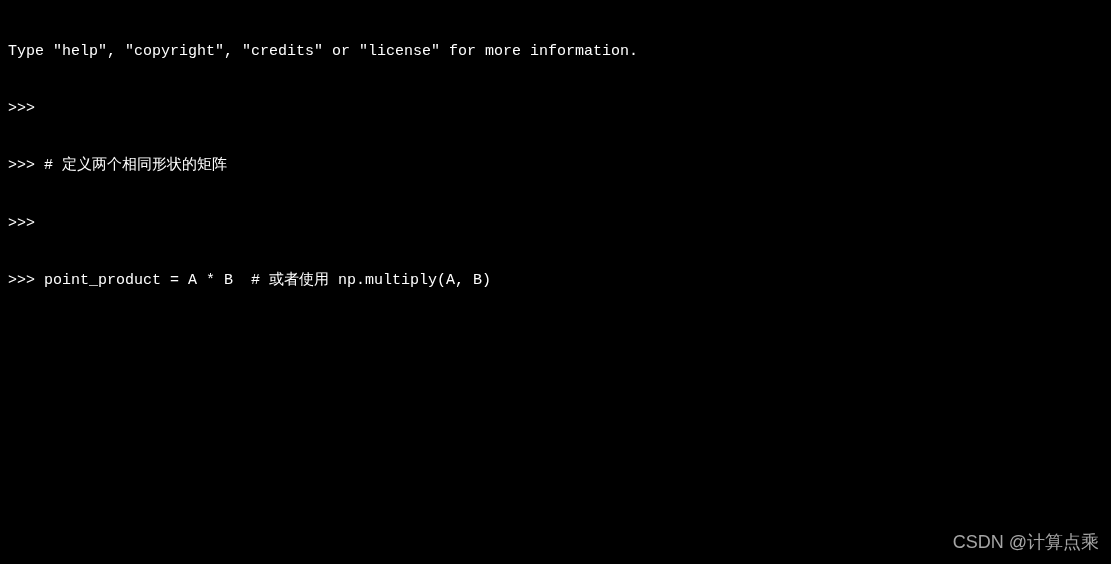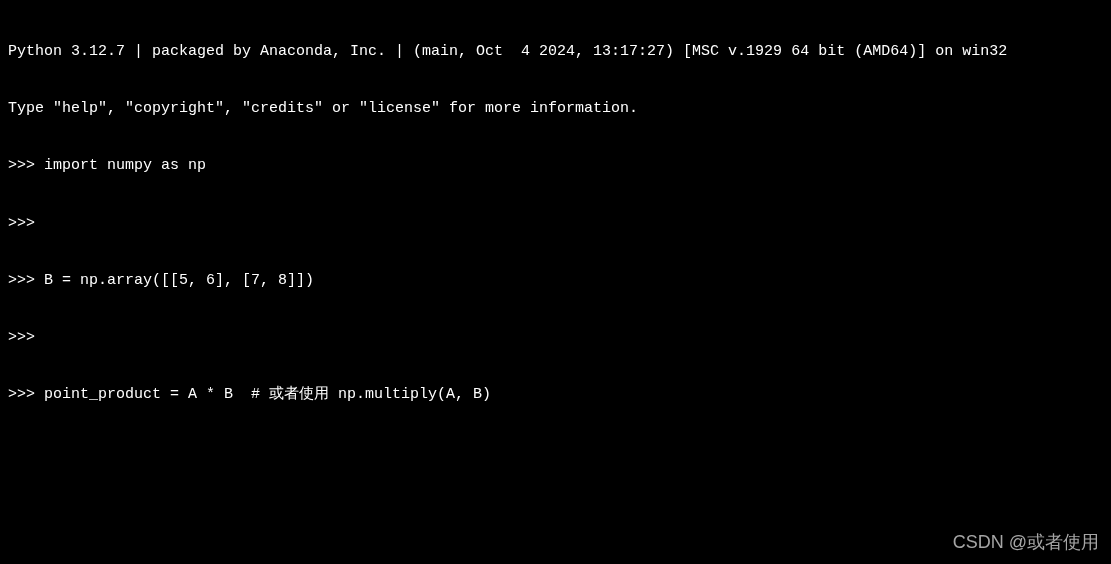--- a/index.html
+++ b/index.html
@@ -33,25 +33,23 @@
       color: rgba(220, 220, 220, 0.75);
       font-size: 18px;
       font-family: Arial, sans-serif;
       pointer-events: none;
     }
   </style>
 </head>
 <body>
 
 <div class="terminal">
-  <span class="line">Python 3.12.7 | packaged by Anaconda, Inc. | (main, Oct  4 2024, 13:17:27) [MSC v.1929 64 bit (AMD64)] on win32</span>
   <span class="line">Type "help", "copyright", "credits" or "license" for more information.</span>
-  <span class="line">&gt;&gt;&gt; import numpy as np</span>
   <span class="line">&gt;&gt;&gt;</span>
-  <span class="line">&gt;&gt;&gt; B = np.array([[5, 6], [7, 8]])</span>
+  <span class="line">&gt;&gt;&gt; # 定义两个相同形状的矩阵</span>
   <span class="line">&gt;&gt;&gt;</span>
   <span class="line">&gt;&gt;&gt; point_product = A * B  # 或者使用 np.multiply(A, B)</span>
   
   
   
   
   
   
   
   
@@ -61,13 +59,13 @@
   
   
   
   
   
   
   
   
 </div>
 
-<div class="watermark">CSDN @或者使用</div>
+<div class="watermark">CSDN @计算点乘</div>
 
 </body></html>

